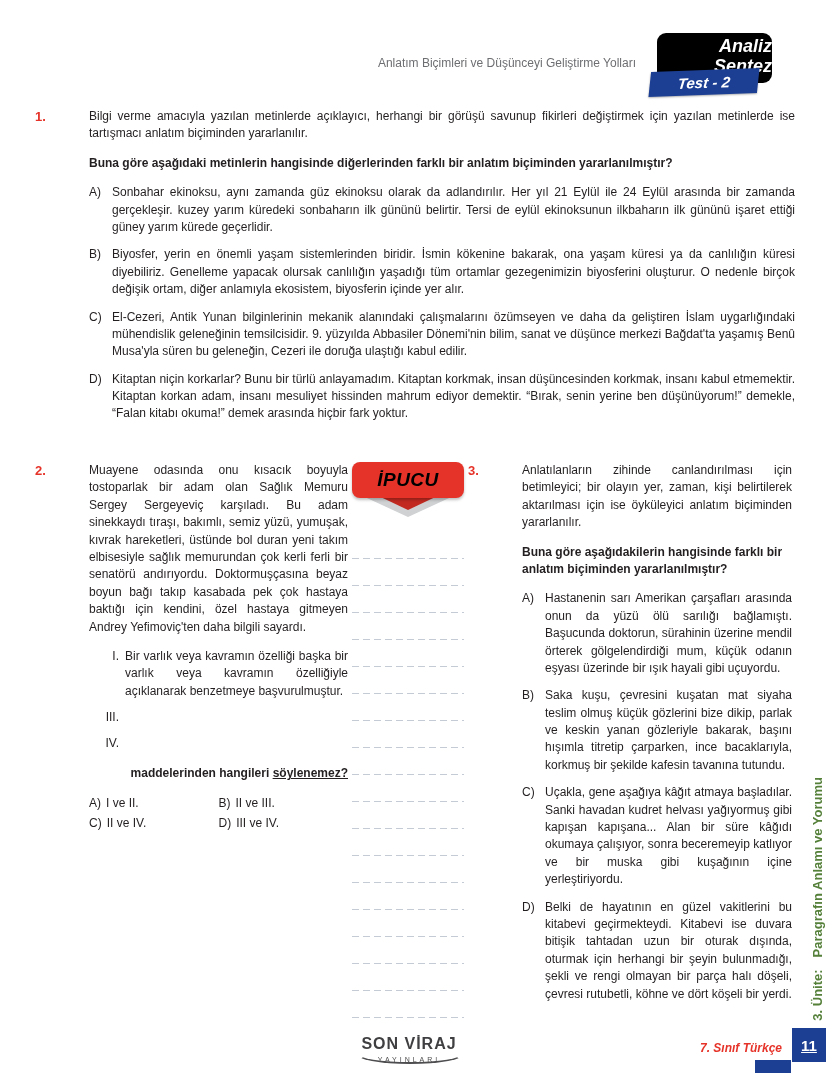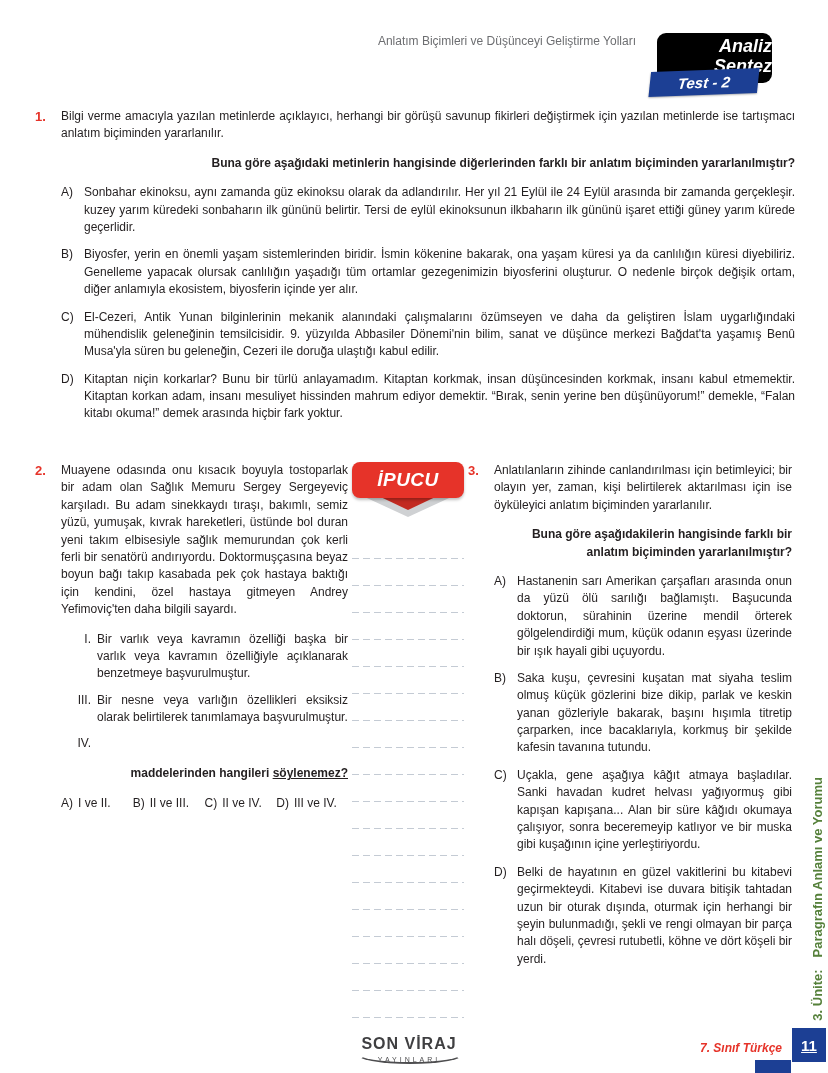--- a/index.html
+++ b/index.html
@@ -1,49 +1,49 @@
 <!DOCTYPE html>
 <html><head>
 <meta charset="utf-8">
 <style>
   html,body{margin:0;padding:0;}
   body{width:828px;height:1073px;position:relative;background:#ffffff;font-family:"Liberation Sans",sans-serif;color:#231f20;overflow:hidden;}
 
   
-  .header-title{position:absolute;top:34px;right:192px;font-size:12px;color:#6d6e71;}
+  .header-title{position:absolute;top:56px;right:192px;font-size:12px;color:#6d6e71;}
   .badge-red{position:absolute;top:33px;right:56px;width:115px;height:50px;background:#000000;border-radius:9px;color:#fff;text-align:right;font-weight:bold;font-style:italic;font-size:18px;line-height:1.12;padding-top:3px;box-sizing:border-box;z-index:1;}
   .badge-blue{position:absolute;top:70px;right:70px;width:108px;height:25px;background:#1c3f94;color:#fff;display:flex;align-items:center;justify-content:center;font-weight:bold;font-style:italic;font-size:15px;transform:skewX(-8deg) rotate(-2deg);box-shadow:0 1px 2px rgba(0,0,0,.3);z-index:2;}
 
   
   .qsec{display:flex;gap:8px;position:absolute;}
   .qnum{flex:none;width:18px;color:#e63329;font-weight:bold;font-size:13px;line-height:1.45;}
-  .qcontent{flex:1;min-width:0;}
+  .qcontent{flex:1;min-width:0;margin-left:28px;}
   .q1{top:108px;left:35px;width:760px;}
   .col-left{top:462px;left:35px;width:313px;}
   .col-right{top:462px;left:468px;width:324px;}
   p{margin:0;}
   .body-text{font-size:12px;line-height:1.45;text-align:justify;}
   .mb12{margin-bottom:12px;}
-  .qbold{font-size:12px;line-height:1.45;font-weight:bold;margin-bottom:12px;text-align:right;}
+  .qbold{font-size:12px;line-height:1.45;font-weight:bold;margin-bottom:12px;}
   .opt{display:flex;gap:6px;margin-bottom:10px;}
   .opt-label{flex:none;width:17px;font-size:12px;line-height:1.45;}
   .opt-text{flex:1;min-width:0;font-size:12px;line-height:1.45;text-align:justify;}
   .roman{display:flex;gap:6px;margin:0 0 9px 6px;}
   .roman-label{flex:none;width:24px;text-align:right;font-size:12px;line-height:1.45;}
   .roman-text{flex:1;min-width:0;font-size:12px;line-height:1.45;text-align:justify;}
   .q2-question{font-size:12px;font-weight:bold;margin:13px 0 0 0;text-align:right;}
   .underline{text-decoration:underline;}
-  .answers{display:grid;grid-template-columns:1fr 1fr 1fr 1fr;row-gap:3px;margin-top:15px;}
+  .answers{display:grid;grid-template-columns:1fr 1fr;row-gap:3px;margin-top:15px;}
   .answer{font-size:12px;line-height:1.45;}
   .answer .a-label{margin-right:5px;}
 
   
   .hint{position:absolute;top:462px;left:352px;width:112px;}
   .ribbon{position:relative;z-index:2;height:36px;background:#e63329;border-radius:8px;display:flex;align-items:center;justify-content:center;box-shadow:0 2px 3px rgba(0,0,0,.25);}
-  .ribbon-text{color:#ffffff;font-weight:bold;font-style:italic;font-size:19px;letter-spacing:.5px;}
+  .ribbon-text{color:#000000;font-weight:bold;font-style:italic;font-size:19px;letter-spacing:.5px;}
   .ribbon-tail{position:relative;height:22px;z-index:1;}
   .tail-gray{position:absolute;top:-5px;left:50%;transform:translateX(-50%);width:0;height:0;border-left:52px solid transparent;border-right:52px solid transparent;border-top:24px solid #cfd1d3;}
   .tail-red{position:absolute;top:-7px;left:50%;transform:translateX(-50%);width:0;height:0;border-left:40px solid transparent;border-right:40px solid transparent;border-top:19px solid #c22a21;}
   .hint-lines{margin-top:12px;height:496px;background:repeating-linear-gradient(180deg,transparent 0,transparent 26px,#c4cbd4 26px,#c4cbd4 27px);-webkit-mask-image:repeating-linear-gradient(90deg,#000 0,#000 7px,transparent 7px,transparent 11px);mask-image:repeating-linear-gradient(90deg,#000 0,#000 7px,transparent 7px,transparent 11px);}
 
   
   .unit-vertical{position:absolute;right:3px;bottom:52px;writing-mode:vertical-rl;transform:rotate(180deg);color:#55803a;font-weight:bold;font-size:13px;white-space:nowrap;}
   .unit-prefix{margin-inline-end:12px;}
 
   
@@ -92,21 +92,20 @@
 <section class="qsec col-left">
   <span class="qnum">2.</span>
   <div class="qcontent">
     <p class="body-text mb12">Muayene odasında onu kısacık boyuyla tostoparlak bir adam olan Sağlık Memuru Sergey Sergeyeviç karşıladı. Bu adam sinekkaydı tıraşı, bakımlı, semiz yüzü, yumuşak, kıvrak hareketleri, üstünde bol duran yeni takım elbisesiyle sağlık memurundan çok kerli ferli bir senatörü andırıyordu. Doktormuşçasına beyaz boyun bağı takıp kasabada pek çok hastaya baktığı için kendini, özel hastaya gitmeyen Andrey Yefimoviç'ten daha bilgili sayardı.</p>
     <div class="roman">
       <span class="roman-label">I.</span>
       <span class="roman-text">Bir varlık veya kavramın özelliği başka bir varlık veya kavramın özelliğiyle açıklanarak benzetmeye başvurulmuştur.</span>
     </div>
     <div class="roman">
       <span class="roman-label">III.</span>
-      <span class="roman-text">Bir nesne veya varlığın özellikleri eksiksiz olarak belirtilerek tanımlamaya başvurulmuştur.</span>
     </div>
     <div class="roman">
       <span class="roman-label">IV.</span>
     </div>
     <p class="q2-question"><span>maddelerinden hangileri </span><span class="underline">söylenemez?</span></p>
     <div class="answers">
       <div class="answer"><span class="a-label">A)</span><span>I ve II.</span></div>
       <div class="answer"><span class="a-label">B)</span><span>II ve III.</span></div>
       <div class="answer"><span class="a-label">C)</span><span>II ve IV.</span></div>
       <div class="answer"><span class="a-label">D)</span><span>III ve IV.</span></div>

